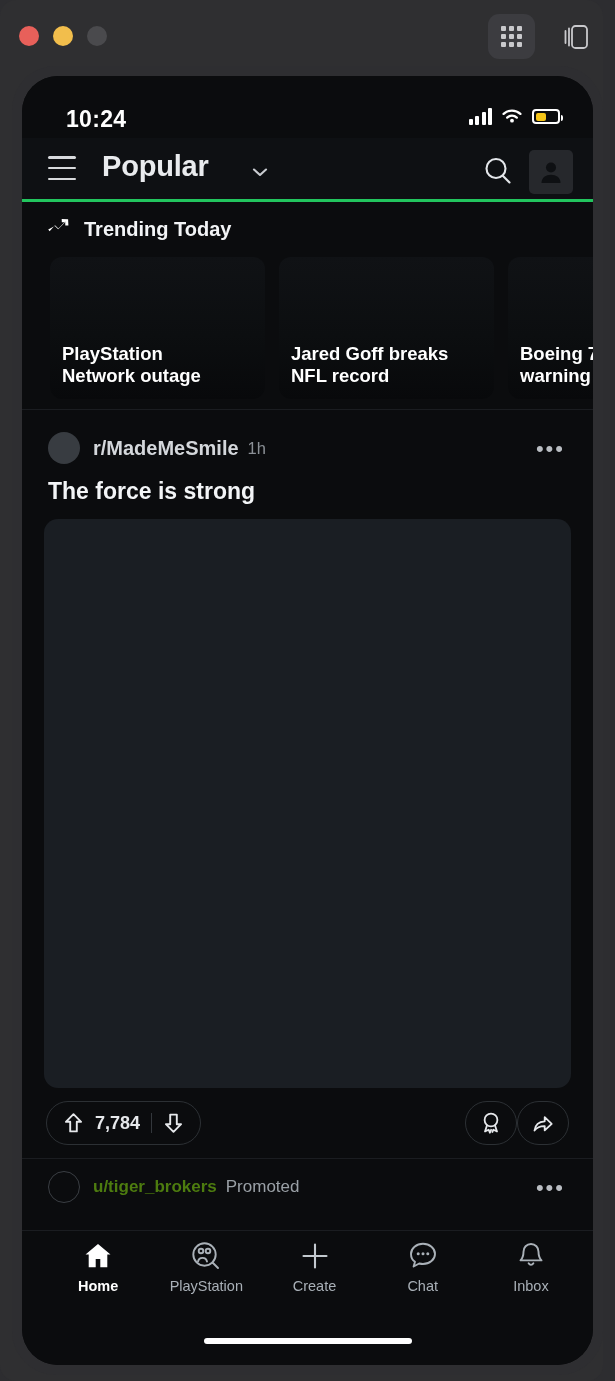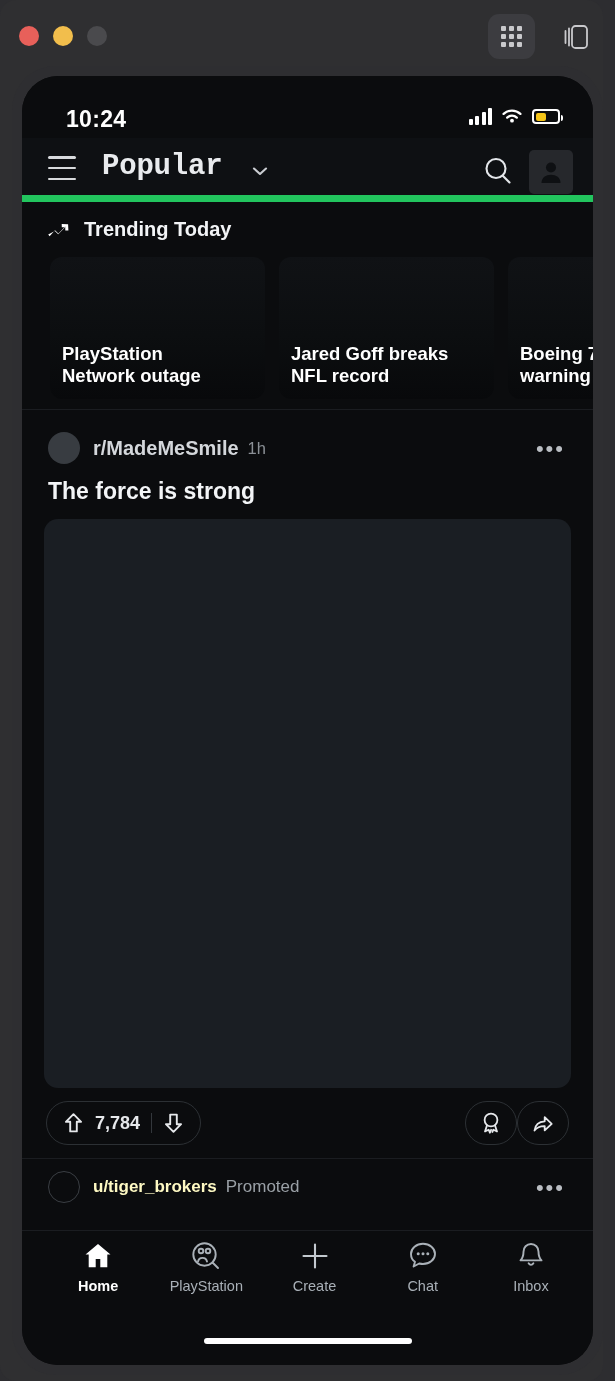--- a/index.html
+++ b/index.html
@@ -99,22 +99,21 @@
   .batt-fill {
     position: absolute; left:1.5px; top:1.5px; bottom:1.5px;
     width: 44%; background: #f5c518; border-radius: 2px;
   }
 
   
   #appbar {
     position: relative;
     height: 64px;
     background: #0e1013;
-    border-bottom: 7px solid #22c55e;
-    font-family: Liberation Mono, monospace;
+    border-bottom: 3px solid #22c55e;
   }
   #hamburger {
     position: absolute; left: 26px; top: 18px;
     width: 28px; height: 24px;
     display: flex; flex-direction: column; justify-content: space-between;
   }
   #hamburger i { display:block; height: 2.5px; background: #d8dadd; border-radius: 2px; }
   #feed-title {
     position: absolute; left: 80px; top: 12px;
     font-size: 29px; font-weight: bold; color: #e9ebee;
@@ -131,21 +130,21 @@
     display:flex; align-items:center; justify-content:center;
   }
 
   
   #trending {
     background: #0b0c0e;
     padding: 16px 0 10px 0;
     border-bottom: 1px solid #1b1d21;
   }
   #trending-head {
-    display: flex; align-items: flex-end; gap: 12px;
+    display: flex; align-items: flex-start; gap: 12px;
     padding: 0 26px 16px 26px;
   }
   #trending-label { font-size: 20px; font-weight: bold; color: #f2f4f6; }
   #trend-cards {
     display: flex; gap: 14px;
     padding-left: 28px;
   }
   .trend-card {
     position: relative;
     flex: 0 0 auto;
@@ -220,21 +219,21 @@
   #promoted {
     position: relative;
     display: flex; align-items: center;
     padding: 12px 26px;
     border-top: 1px solid #1b1d21;
   }
   #promo-avatar {
     width: 32px; height: 32px; border-radius: 50%;
     border: 1.5px solid #3a3e43; flex: 0 0 auto;
   }
-  #promo-user { margin-left: 13px; font-size: 17px; font-weight: bold; color: #fef9c3; }
+  #promo-user { margin-left: 13px; font-size: 17px; font-weight: bold; color: #4d7c0f; }
   #promo-tag { margin-left: 9px; font-size: 17px; color: #9aa0a6; }
   #promo-more {
     position: absolute; right: 28px; top: 18px;
     font-size: 22px; color: #b9bdc2; letter-spacing: 2px; line-height: 1;
   }
 
   
   #tabbar {
     position: absolute; left: 0; bottom: 0;
     width: 571px; height: 135px;

